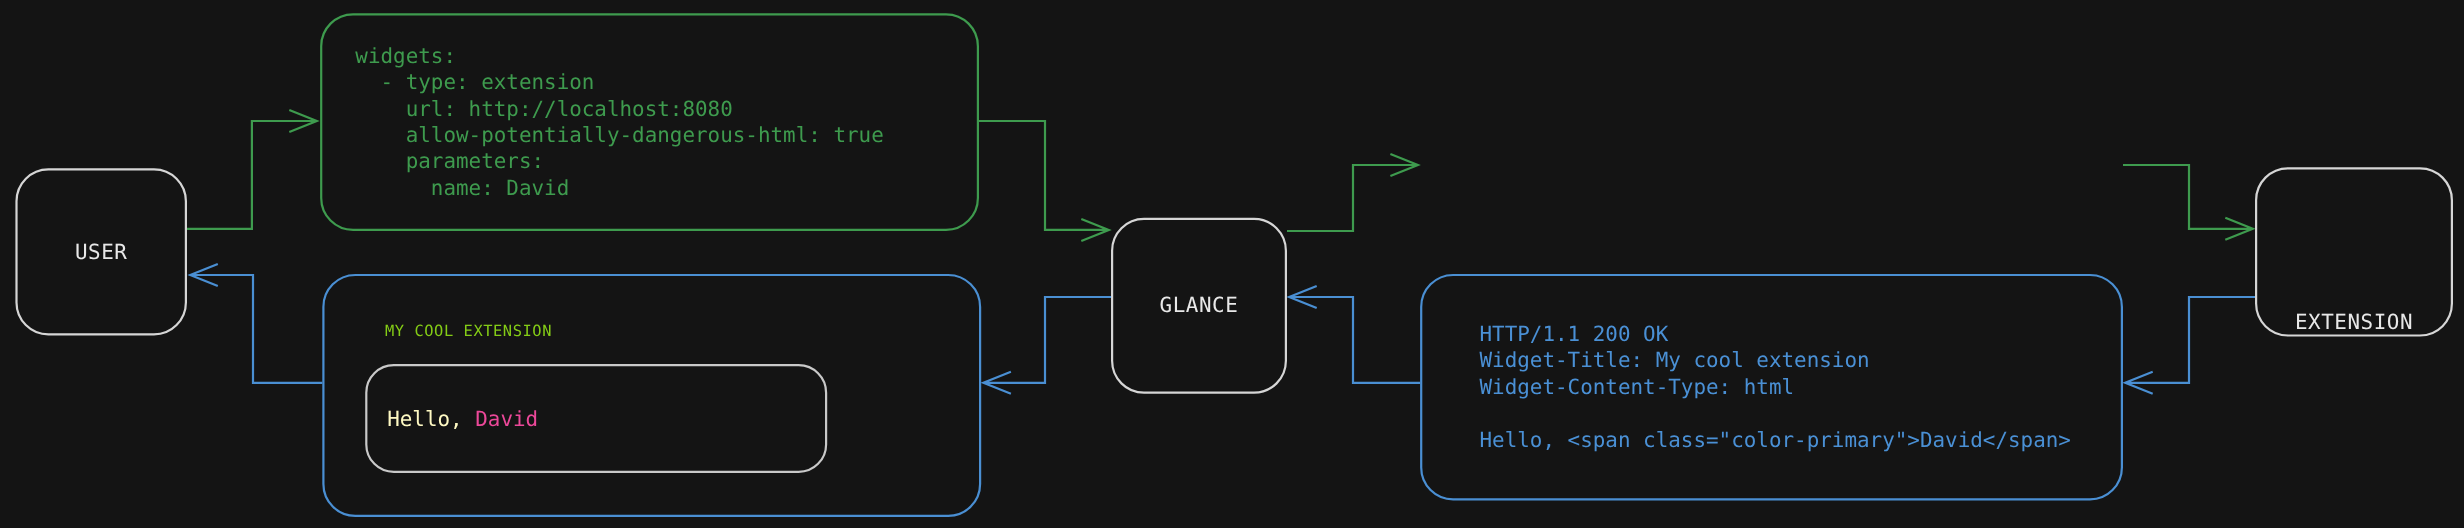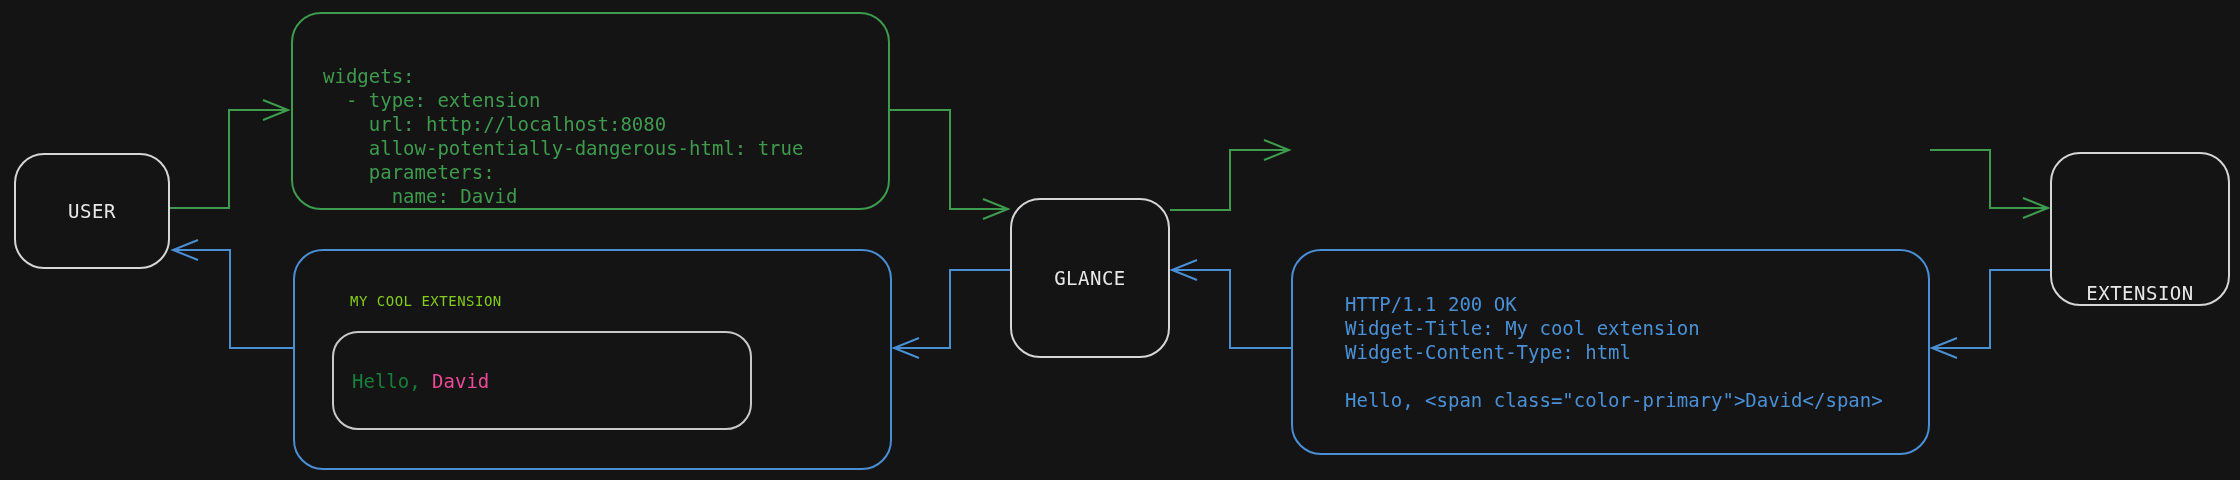--- a/index.html
+++ b/index.html
@@ -19,40 +19,40 @@
   .node{
     border:2px solid #d6d6d6;
     display:flex;align-items:center;justify-content:center;
     color:#e8e8e8;font-size:19px;letter-spacing:0.5px;
   }
   .codebox{display:flex;align-items:center;}
   .codebox pre{margin:0;font:inherit;white-space:pre;font-size:19px;line-height:24px;}
   .green-box{border:2px solid #3e9b4e;color:#3e9b4e;}
   .blue-box{border:2px solid #4a8fd3;color:#4a90d5;}
 
-  #config-box{left:291px;top:12px;width:599px;height:198px;padding-left:30px;align-items:flex-end;}
+  #config-box{left:291px;top:12px;width:599px;height:198px;padding-left:30px;}
   #request-box{left:1291px;top:92px;width:639px;height:117px;padding-left:52px;}
   #response-box{left:1291px;top:249px;width:639px;height:206px;padding-left:52px;}
 
-  #user-node{left:14px;top:153px;width:156px;height:116px;}
+  #user-node{left:14px;top:153px;width:156px;height:152px;}
   #glance-node{left:1010px;top:150px;width:160px;height:160px;margin-top:48px;}
   #extension-node{left:2050px;top:152px;width:180px;height:154px;align-items:flex-end;}
 
   #widget-box{left:293px;top:249px;width:599px;height:221px;border:2px solid #4a8fd3;}
   #widget-title{
     position:absolute;left:55px;top:42px;
     color:#84cc16;font-size:14px;letter-spacing:0.5px;white-space:pre;
   }
   #hello-box{
     position:absolute;left:37px;top:80px;width:420px;height:99px;
     box-sizing:border-box;border:2px solid #c9c9c9;border-radius:26px;
     display:flex;align-items:center;padding-left:18px;
     font-size:19px;white-space:pre;
   }
-  .greeting-prefix{color:#15803d;}
+  .greeting-prefix{color:#fef9c3;}
   .greeting-name{color:#ec4899;}
 </style>
 </head>
 <body>
 
 <div class="canvas">
 
   <svg class="wires" viewBox="0 0 2240 480">
 
     <path class="wire green" d="M170,208 H229 V110 H288 M263,100 L288,110 L263,120"></path>

